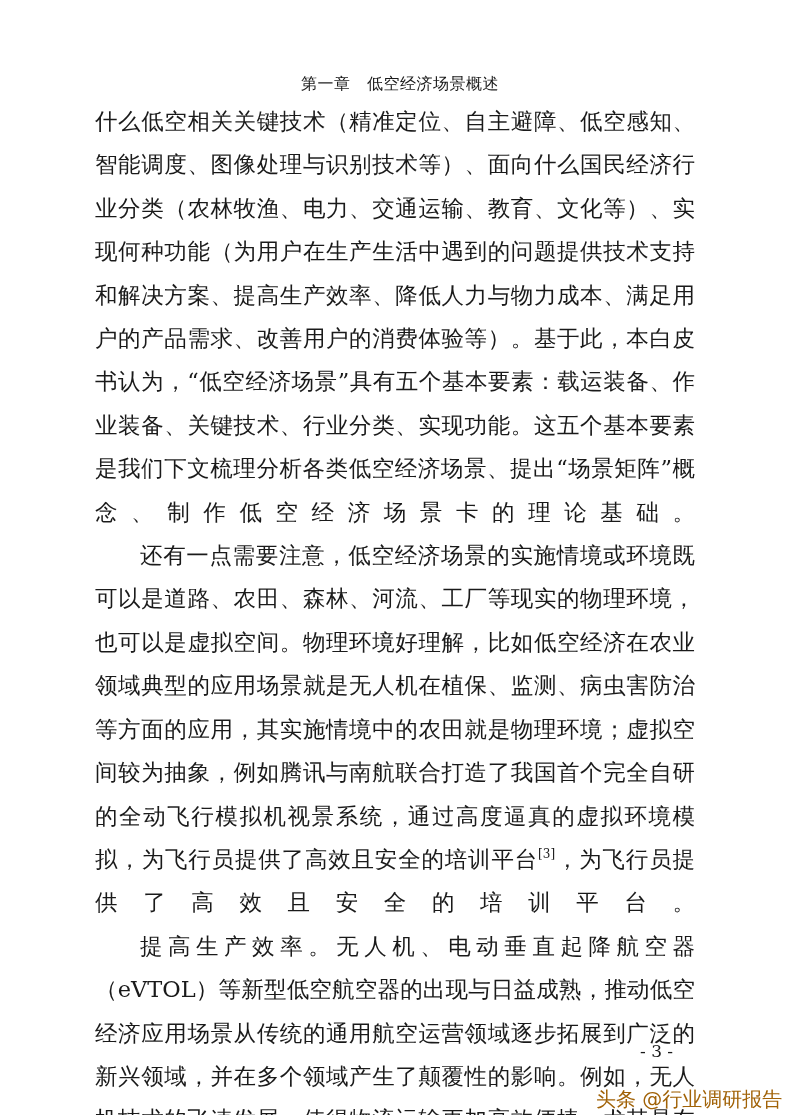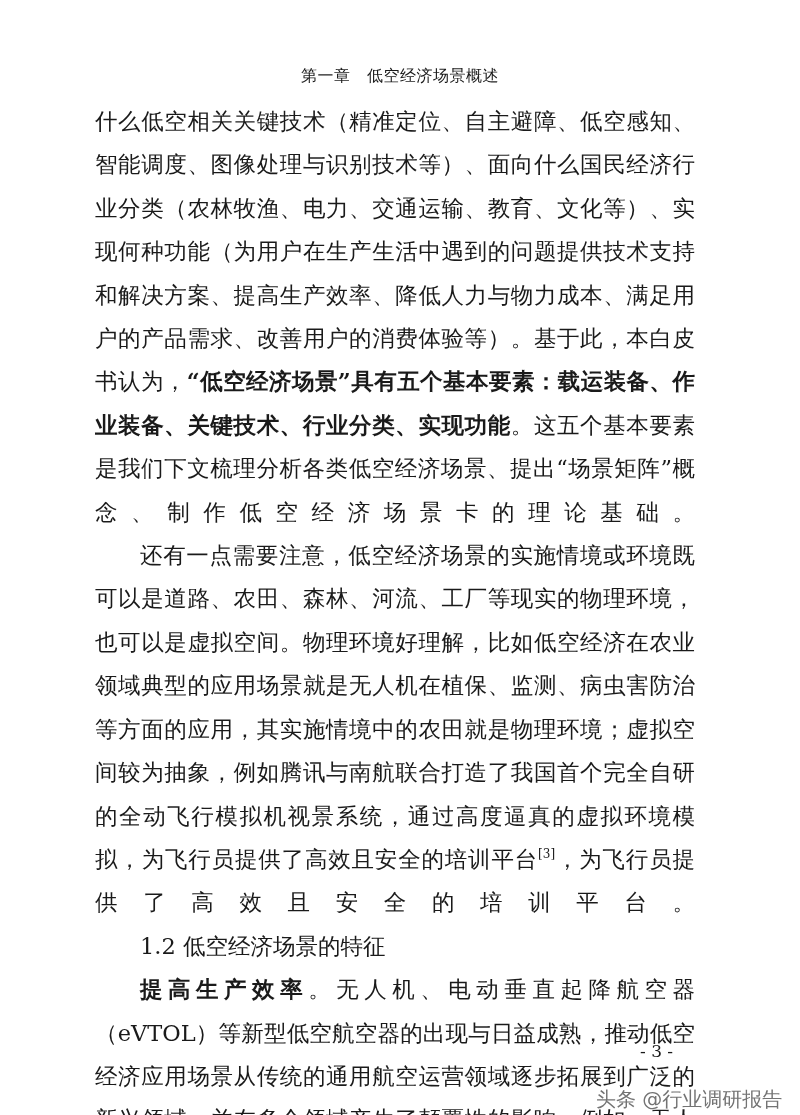--- a/index.html
+++ b/index.html
@@ -1,32 +1,31 @@
 <!DOCTYPE html>
 <html><head>
 <meta charset="utf-8">
 <style>
   html, body { margin:0; padding:0; background:#ffffff; }
   body { width:800px; height:1115px; position:relative; overflow:hidden; font-family:"DejaVu Serif", "Liberation Serif", serif; color:#1a1a1a; }
-  .header { position:absolute; top:66px; left:0; width:800px; text-align:center; font-size:16px; letter-spacing:0.5px; }
+  .header { position:absolute; top:74px; left:0; width:800px; text-align:center; font-size:16px; letter-spacing:0.5px; }
   .content { position:absolute; top:100px; left:95px; width:600px; font-size:22.5px; line-height:43.4px; text-align:justify; text-align-last:justify; }
   .content p { margin:0; }
   .indent { text-indent:45px; }
   .heading { text-align-last:left; }
-  b { font-weight:bold; }
+  b { font-weight:normal; }
   sup { font-size:12px; line-height:0; vertical-align:9px; }
   .pagenum { position:absolute; top:1041px; left:640px; width:100px; text-align:left; font-size:17px; }
-  .watermark { position:absolute; top:1086px; left:596px; font-family:"DejaVu Sans", sans-serif; font-size:20px; color:#737373; text-shadow:0 0 2px #fff, 0 0 1px #fff; }
+  .watermark { position:absolute; top:1086px; left:596px; font-family:"DejaVu Sans", sans-serif; font-size:20px; color:#a16207; text-shadow:0 0 2px #fff, 0 0 1px #fff; }
 </style>
 </head>
 <body>
 
 <div class="header">第一章　低空经济场景概述</div>
 
 <div class="content">
   <p><span>什么低空相关关键技术（精准定位、自主避障、低空感知、智能调度、图像处理与识别技术等）、面向什么国民经济行业分类（农林牧渔、电力、交通运输、教育、文化等）、实现何种功能（为用户在生产生活中遇到的问题提供技术支持和解决方案、提高生产效率、降低人力与物力成本、满足用户的产品需求、改善用户的消费体验等）。基于此，本白皮书认为，</span><b>“低空经济场景”具有五个基本要素：载运装备、作业装备、关键技术、行业分类、实现功能</b><span>。这五个基本要素是我们下文梳理分析各类低空经济场景、提出“场景矩阵”概念、制作低空经济场景卡的理论基础。</span></p>
   <p class="indent"><span>还有一点需要注意，低空经济场景的实施情境或环境既可以是道路、农田、森林、河流、工厂等现实的物理环境，也可以是虚拟空间。物理环境好理解，比如低空经济在农业领域典型的应用场景就是无人机在植保、监测、病虫害防治等方面的应用，其实施情境中的农田就是物理环境；虚拟空间较为抽象，例如腾讯与南航联合打造了我国首个完全自研的全动飞行模拟机视景系统，通过高度逼真的虚拟环境模拟，为飞行员提供了高效且安全的培训平台</span><sup>[3]</sup><span>，为飞行员提供了高效且安全的培训平台。</span></p>
-  <p class="indent heading"><span>1.2</span> <span>低空经济场景的特征</span></p>
   <p class="indent"><b>提高生产效率</b><span>。无人机、电动垂直起降航空器（eVTOL）等新型低空航空器的出现与日益成熟，推动低空经济应用场景从传统的通用航空运营领域逐步拓展到广泛的新兴领域，并在多个领域产生了颠覆性的影响。例如，无人机技术的飞速发展，使得物流运输更加高效便捷，尤其是在交通不便地区或紧急情况下，无人机能够迅速响应并完成物资的快速投送，以黄山景区内的无人机物</span></p>
 </div>
 
 <div class="pagenum">- 3 -</div>
 <div class="watermark">头条 @行业调研报告</div>
 
 </body></html>

